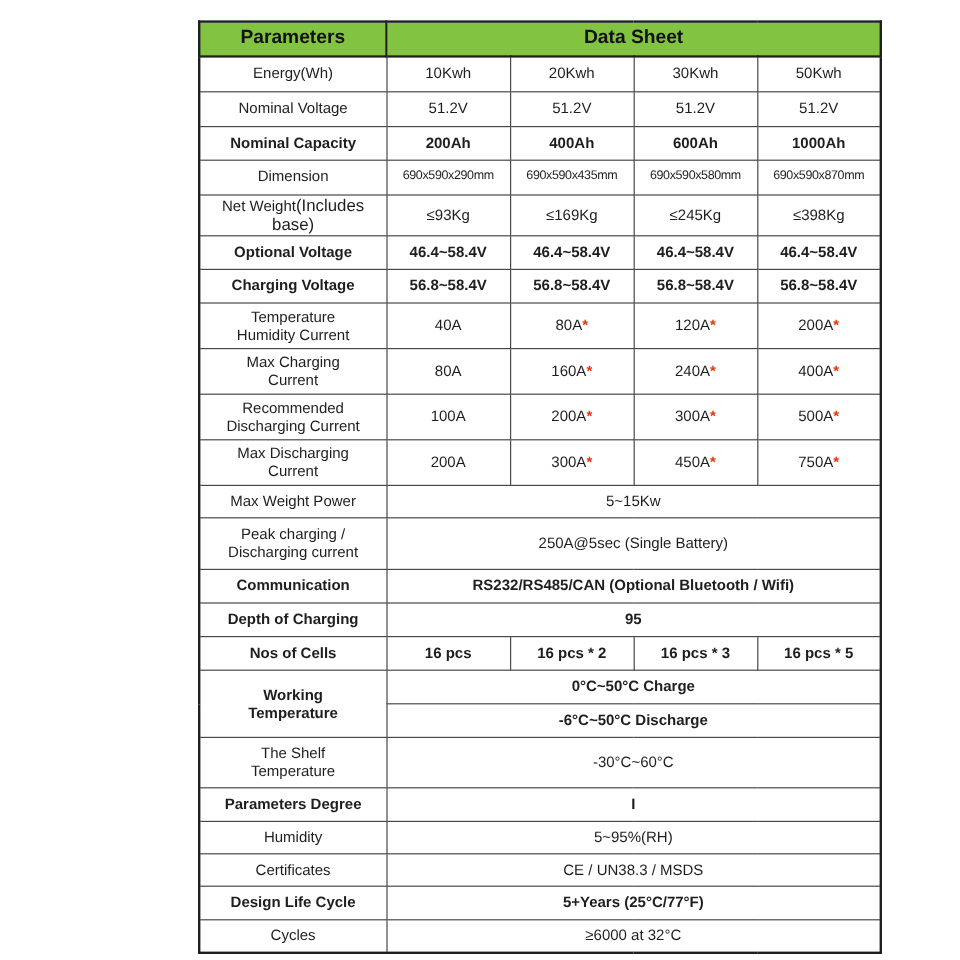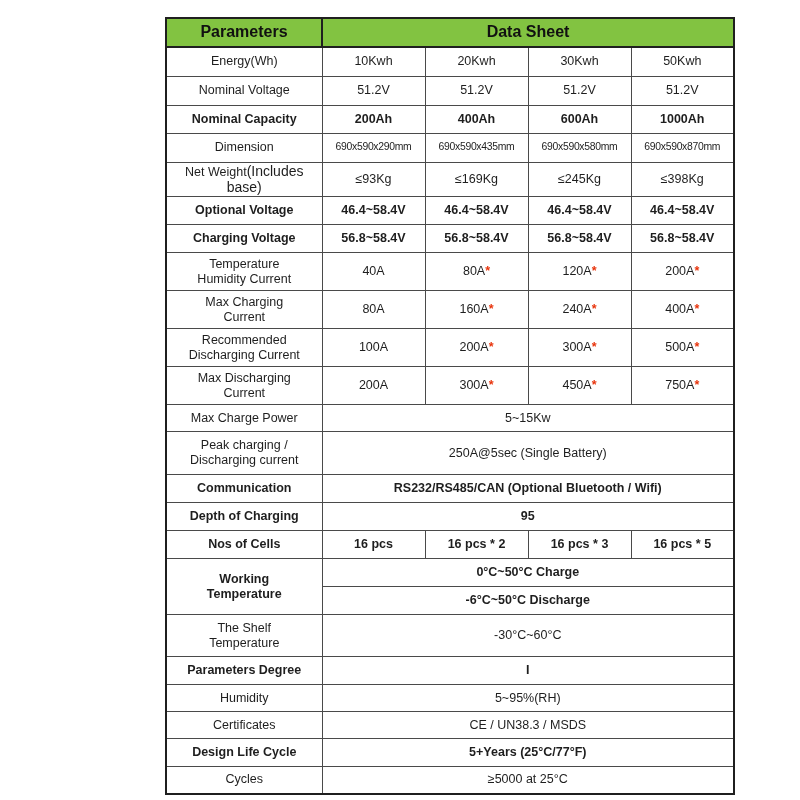--- a/index.html
+++ b/index.html
@@ -160,21 +160,21 @@
             <span class="l1">Max Discharging</span>
             <span class="l1">Current</span>
           </td>
       <td><span>200A</span><span class="star"></span></td>
       <td><span>300A</span><span class="star">*</span></td>
       <td><span>450A</span><span class="star">*</span></td>
       <td><span>750A</span><span class="star">*</span></td>
     </tr>
 
     <tr class="h27">
-      <td class="lbl">Max Charge Power</td>
+      <td class="lbl">Max Weight Power</td>
       <td colspan="4">5~15Kw</td>
     </tr>
 
     <tr class="h43">
       <td class="lbl">
             <span class="l1">Peak charging /</span>
             <span class="l1">Discharging current</span>
           </td>
       <td colspan="4">250A@5sec (Single Battery)</td>
     </tr>
@@ -231,18 +231,18 @@
       <td colspan="4">CE / UN38.3 / MSDS</td>
     </tr>
 
     <tr class="h28">
       <td class="lbl">Design Life Cycle</td>
       <td colspan="4">5+Years (25°C/77°F)</td>
     </tr>
 
     <tr class="h27">
       <td class="lbl">Cycles</td>
-      <td colspan="4">≥5000 at 25°C</td>
+      <td colspan="4">≥6000 at 32°C</td>
     </tr>
 
   </tbody>
 </table>
 </div>
 
 </body></html>

